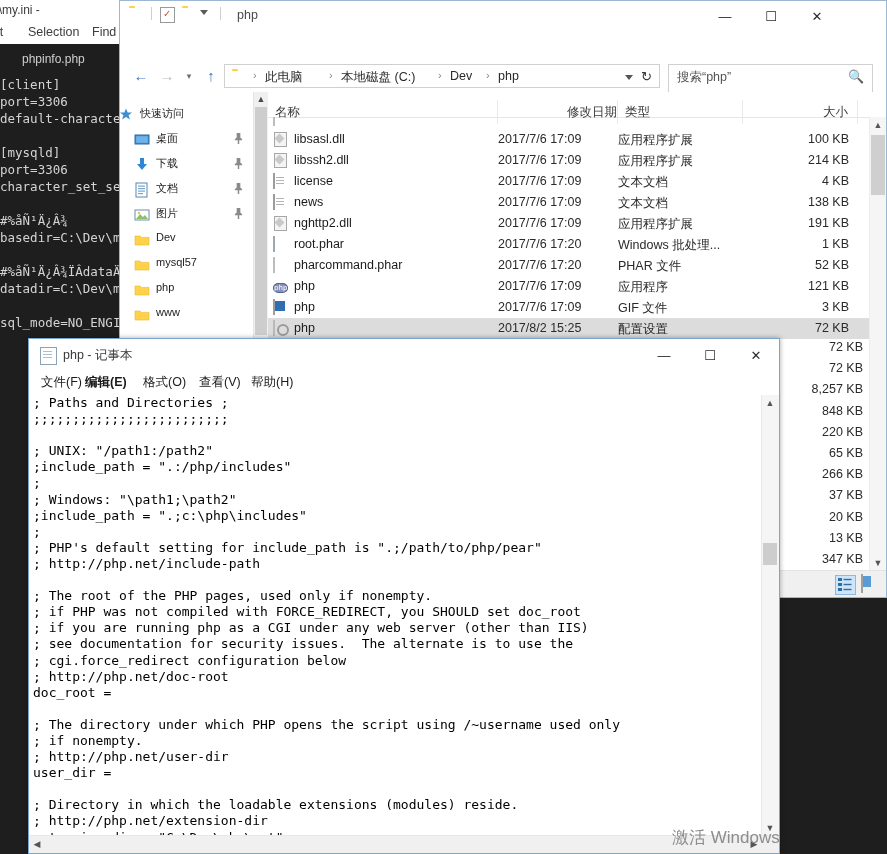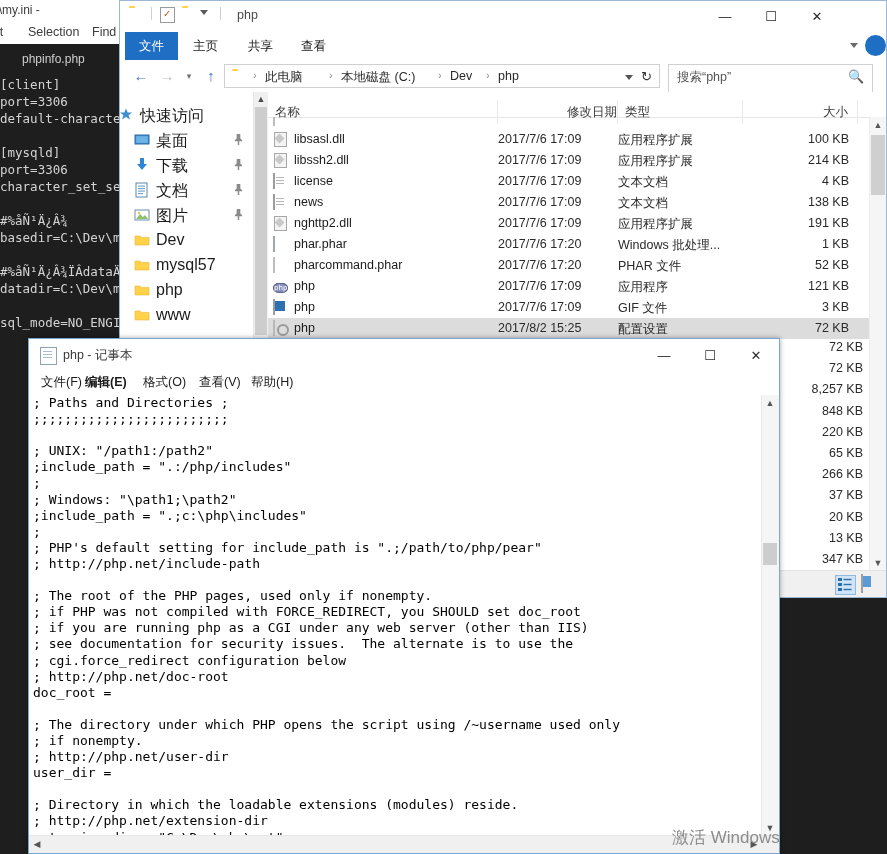--- a/index.html
+++ b/index.html
@@ -107,21 +107,21 @@
   #search-box{
     position:absolute;left:548px;top:4px;width:205px;height:32px;border:1px solid #d0d0d0;background:#fff;box-sizing:border-box;
   }
   #search-box .ph{position:absolute;left:8px;top:4px;font-size:12.5px;color:#555;}
   #search-icon-el{position:absolute;right:7px;top:4px;font-size:13px;color:#2a2a2a;}
 
   #exp-body{position:absolute;left:0;top:91px;right:0;bottom:26px;background:#fff;}
 
   
   #navpane{position:absolute;left:0;top:0;width:133px;bottom:0;background:#ffffff;overflow:hidden;}
-  .navitem{position:absolute;left:0;width:133px;height:25px;font-size:16px;color:#1b1b1b;white-space:nowrap;}
+  .navitem{position:absolute;left:0;width:133px;height:25px;font-size:11px;color:#1b1b1b;white-space:nowrap;}
   .navitem .nlabel{position:absolute;top:4px;}
   .navitem .nicon{position:absolute;top:5px;width:16px;height:15px;}
   .navitem .pin{position:absolute;right:9px;top:5px;width:11px;height:14px;}
   #navscroll{position:absolute;left:133px;top:0;width:14px;bottom:0;background:#f0f0f0;border-left:1px solid #e4e4e4;}
   #navscroll .up{position:absolute;left:1px;top:0;width:12px;height:14px;text-align:center;font-size:9px;color:#4a4a4a;line-height:14px;}
   #navscroll .thumb{position:absolute;left:1px;top:15px;width:12px;height:228px;background:#cdcdcd;}
 
   
   #listpane{position:absolute;left:148px;top:0;right:0;bottom:0;background:#fff;overflow:hidden;}
   #colhdr{position:absolute;left:0;top:0;right:0;height:25px;background:#fff;border-bottom:1px solid #e6e6e6;}
@@ -256,28 +256,20 @@
         <span class="g">—</span>
       </div>
     <div class="wbtn" id="exp-max">
         <span class="g">☐</span>
       </div>
     <div class="wbtn" id="exp-close">
         <span class="g">✕</span>
       </div>
   </div>
 
-  <div id="exp-ribbon">
-    <div class="rtab" id="rtab-file">文件</div>
-    <div class="rtab" id="rtab-home">主页</div>
-    <div class="rtab" id="rtab-share">共享</div>
-    <div class="rtab" id="rtab-view">查看</div>
-    <div id="ribbon-chevron"></div>
-    <div id="ribbon-help"></div>
-  </div>
 
   <div id="exp-addressbar">
     <div class="navbtn" id="nav-back">←</div>
     <div class="navbtn" id="nav-fwd">→</div>
     <div class="navbtn" id="nav-recent">▾</div>
     <div class="navbtn" id="nav-up">↑</div>
 
     <div id="addr-box">
       <span id="addr-folder"><span class="folder-glyph"></span></span>
       <span class="sep" style="left:28px;">›</span>
@@ -420,21 +412,21 @@
           </div>
           <div class="frow" style="top: 96px;">
             <span class="ficon"><span class="ic-dll"></span></span>
             <span class="fname">nghttp2.dll</span>
             <span class="fdate">2017/7/6 17:09</span>
             <span class="ftype">应用程序扩展</span>
             <span class="fsize">191 KB</span>
           </div>
           <div class="frow" style="top: 117px;">
             <span class="ficon"><span class="ic-bat"></span></span>
-            <span class="fname">phar.phar</span>
+            <span class="fname">root.phar</span>
             <span class="fdate">2017/7/6 17:20</span>
             <span class="ftype">Windows 批处理...</span>
             <span class="fsize">1 KB</span>
           </div>
           <div class="frow" style="top: 138px;">
             <span class="ficon"><span class="ic-plain"></span></span>
             <span class="fname">pharcommand.phar</span>
             <span class="fdate">2017/7/6 17:20</span>
             <span class="ftype">PHAR 文件</span>
             <span class="fsize">52 KB</span>

